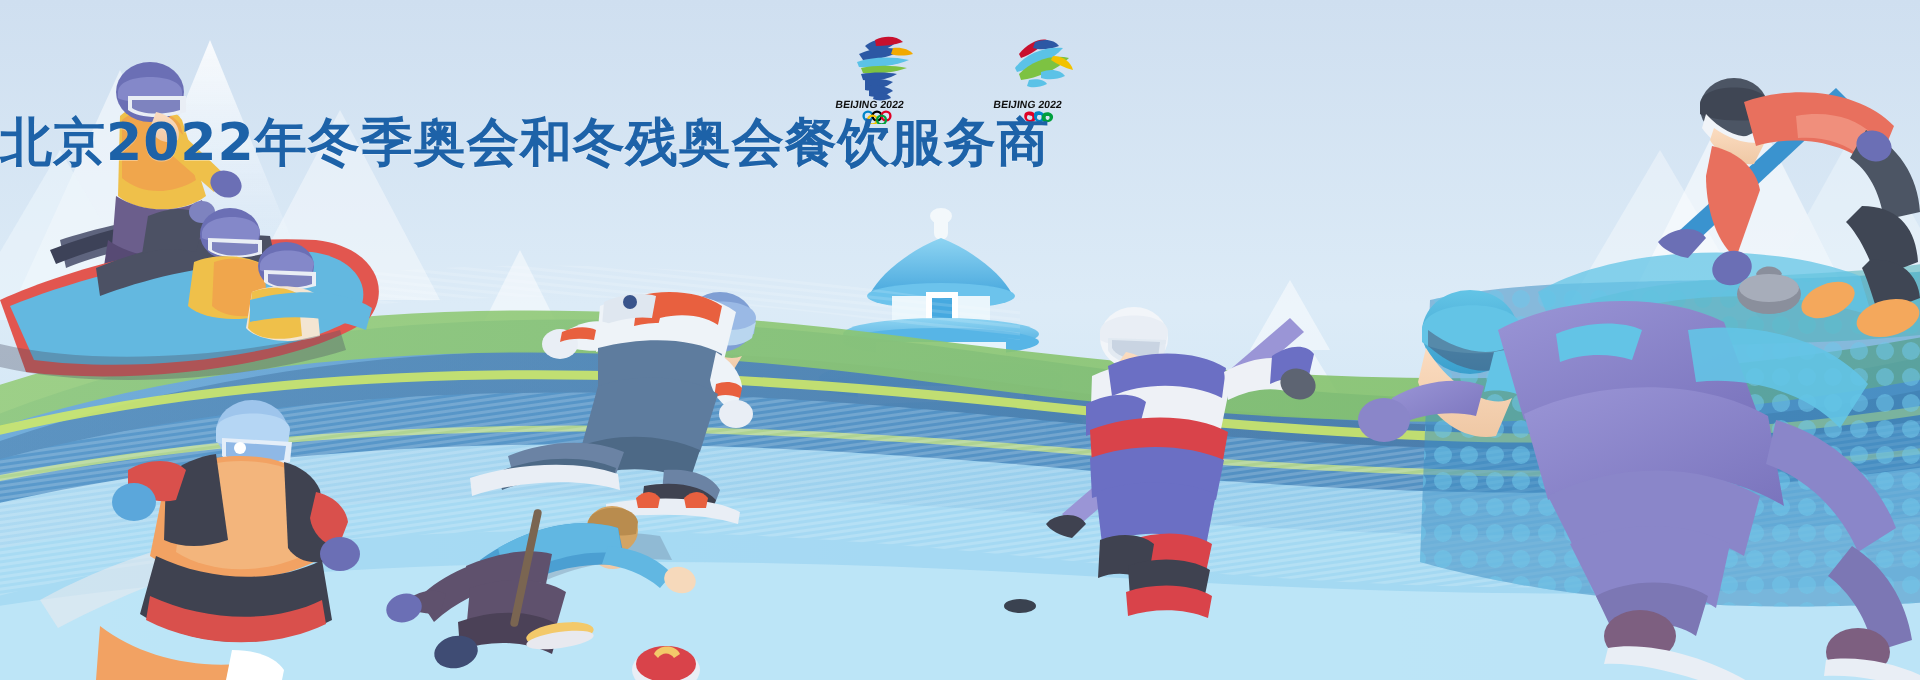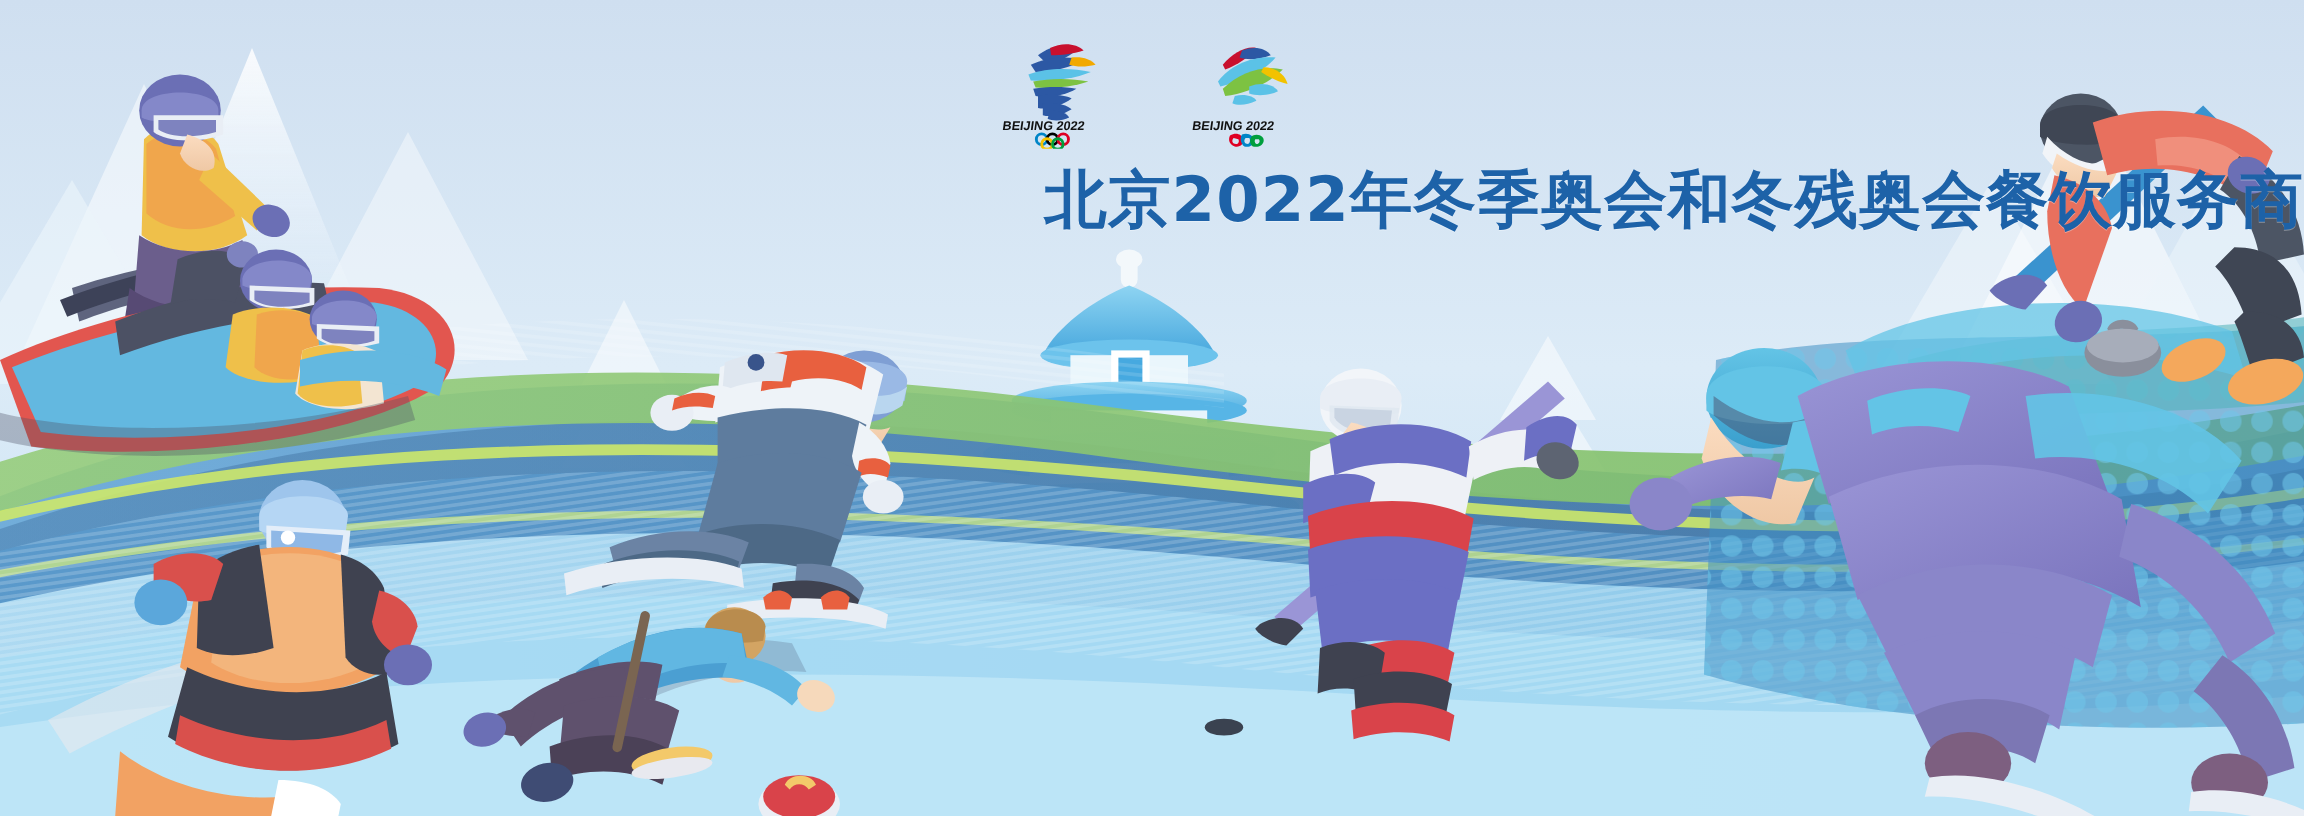--- a/index.html
+++ b/index.html
@@ -9,22 +9,22 @@
     background:linear-gradient(180deg,#cfdff0 0%,#d4e4f3 22%,#dceaf6 42%,#cfe6f6 62%,#bfddf2 100%);
   }
   #banner svg.layer{position:absolute;inset:0;width:1920px;height:680px;display:block;}
   #logos{
     position:absolute;left:0;right:0;top:24px;height:100px;
     display:flex;justify-content:center;align-items:flex-start;gap:58px;z-index:40;
   }
   .emblem{width:100px;height:100px;position:relative;}
   .emblem svg{display:block;width:100px;height:100px;}
   #title{
-    position:absolute;left:0;right:0;top:132px;z-index:45;
-    text-align:right;color:#1d62a8;
+    position:absolute;left:0;right:0;top:108px;z-index:45;
+    text-align:left;color:#1d62a8;
     font-size:52px;font-weight:bold;letter-spacing:1px;
     font-family:"DejaVu Sans","Liberation Sans",sans-serif;
     text-shadow:0 1px 0 rgba(255,255,255,.35);
     white-space:nowrap;
   }
 </style>
 </head>
 <body>
 
 <div id="banner">

